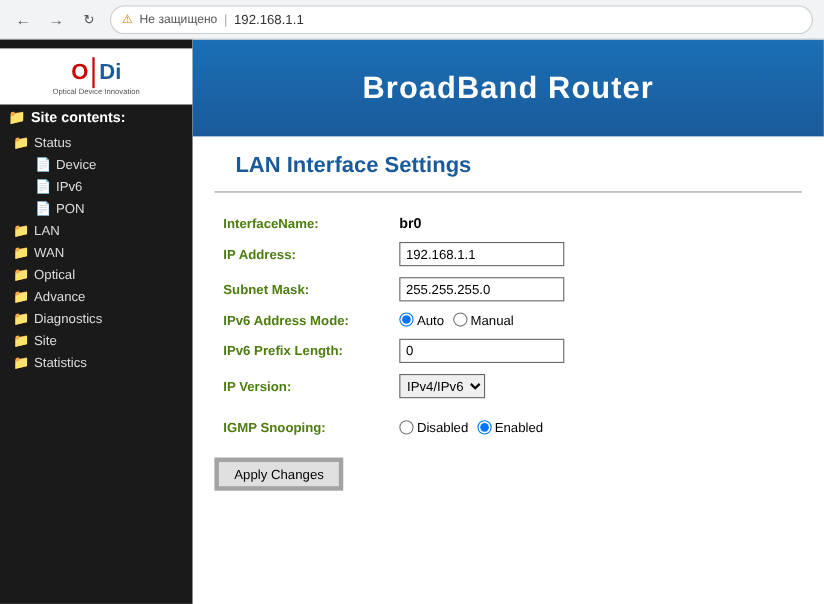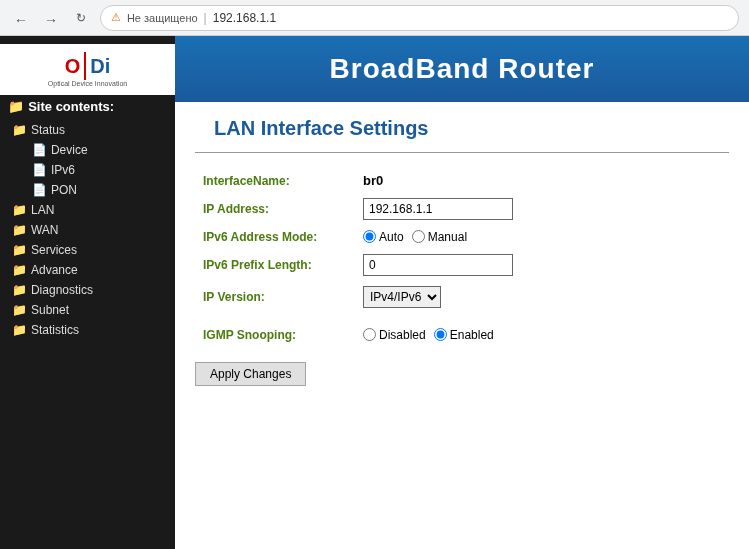--- a/index.html
+++ b/index.html
@@ -78,21 +78,21 @@
       font-size: 12px;
       cursor: pointer;
       display: flex;
       align-items: center;
       gap: 4px;
     }
 
     
     .header {
       background: linear-gradient(to bottom, #1a6fb5, #1a5a9a);
-      padding: 17px 20px;
+      padding: 28px 20px;
       text-align: center;
     }
     .header-title {
       font-size: 28px;
       font-weight: bold;
       color: #fff;
       letter-spacing: 1px;
     }
 
     
@@ -149,21 +149,21 @@
     .radio-group { display: flex; align-items: center; gap: 8px; font-size: 12px; }
     .radio-group label { display: flex; align-items: flex-start; gap: 3px; }
     .select-input {
       border: 1px solid #666;
       padding: 2px;
       font-size: 12px;
       height: 22px;
     }
     .apply-btn {
       background: #e0e0e0;
-      border: 1px solid #a3a3a3;
+      border: 4px solid #a3a3a3;
       padding: 4px 14px;
       font-size: 12px;
       cursor: pointer;
       margin-top: 15px;
     }
 
     .logo-area {
       display: flex;
       flex-direction: column;
       align-items: center;
@@ -242,33 +242,33 @@
     <div class="sidebar-folder">
       <span>📁</span>
       <span>LAN</span>
     </div>
     <div class="sidebar-folder">
       <span>📁</span>
       <span>WAN</span>
     </div>
     <div class="sidebar-folder">
       <span>📁</span>
-      <span>Services</span>
+      <span>Optical</span>
     </div>
     <div class="sidebar-folder">
       <span>📁</span>
       <span>Advance</span>
     </div>
     <div class="sidebar-folder">
       <span>📁</span>
       <span>Diagnostics</span>
     </div>
     <div class="sidebar-folder">
       <span>📁</span>
-      <span>Subnet</span>
+      <span>Site</span>
     </div>
     <div class="sidebar-folder">
       <span>📁</span>
       <span>Statistics</span>
     </div>
   </div>
 
   <div class="main">
     <div class="header">
       <span class="header-title">BroadBand Router</span>
@@ -280,20 +280,24 @@
 
       <table class="form-table">
         <tbody>
             <tr>
           <td>InterfaceName:</td>
           <td><span class="form-value">br0</span></td>
         </tr>
         <tr>
           <td>IP Address:</td>
           <td><input class="text-input" type="text" value="192.168.1.1" style=""></td>
+        </tr>
+        <tr>
+          <td>Subnet Mask:</td>
+          <td><input class="text-input" type="text" value="255.255.255.0" style=""></td>
         </tr>
         <tr>
           <td>IPv6 Address Mode:</td>
           <td>
             <div class="radio-group">
               <label>
                 <input type="radio" name="ipv6mode" value="auto" checked="" style="">
                 <span>Auto</span>
               </label>
               <label>

